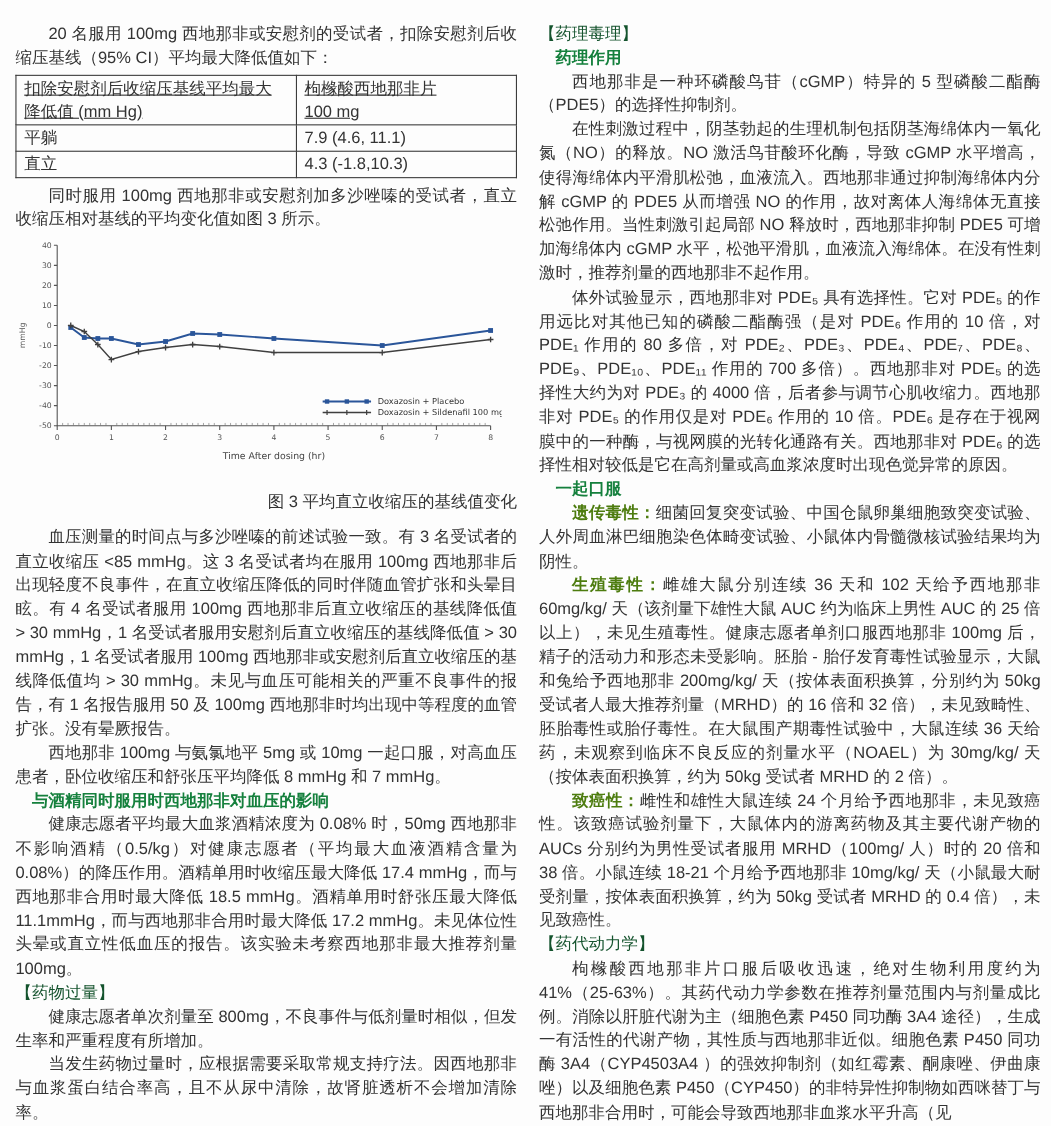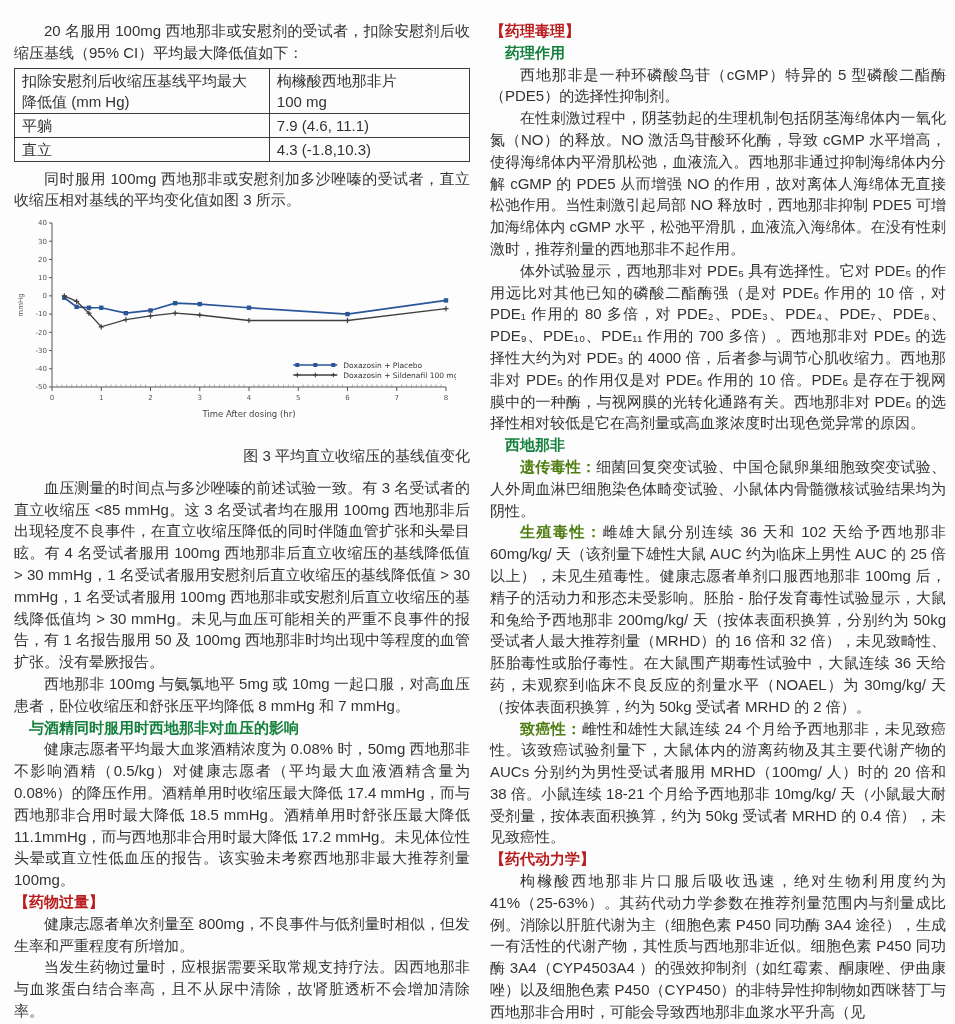--- a/index.html
+++ b/index.html
@@ -6,29 +6,29 @@
   body{
     width:955px;height:1024px;
     font-family:"Liberation Sans","DejaVu Sans",sans-serif;
     color:#333;overflow:hidden;
   }
   .page{display:flex;gap:20px;padding:20px 12px 0 14px;box-sizing:border-box;width:955px;}
   .col{width:456px;flex:0 0 456px;font-size:15px;line-height:21.8px;text-align:justify;}
   p{margin:0;}
   .indent{text-indent:2em;}
   .subhead{font-weight:bold;text-indent:1em;color:#15803d;}
-  .section{font-weight:bold;text-indent:0;color:#b91c1c;}
+  .section{font-weight:normal;text-indent:0;color:#14532d;}
   b{color:#4d7c0f;}
   
   table.bp{border-collapse:collapse;width:100%;margin:4px 0 6px 0;table-layout:fixed;}
   table.bp th,table.bp td{
     border:1.2px solid #3c3c3c;padding:1px 7px;font-weight:normal;
     text-align:left;font-size:15px;line-height:21px;vertical-align:top;
   }
-  table.bp th{white-space:pre-line;}
+  table.bp th{white-space:pre-line;text-decoration:underline;}
   table.bp col.c1{width:56%;}
   
   .figure-block{margin:4px 0 2px 0;}
   .figure-caption{text-align:right;text-indent:0;margin:6px 0 10px 0;}
   svg text{font-family:"DejaVu Sans","Liberation Sans",sans-serif;}
 </style>
 </head>
 <body>
 
 <div class="page">
@@ -241,21 +241,21 @@
     <p class="indent">当发生药物过量时，应根据需要采取常规支持疗法。因西地那非与血浆蛋白结合率高，且不从尿中清除，故肾脏透析不会增加清除率。</p>
   </div>
 
   <div class="col">
     <p class="section">【药理毒理】</p>
     <p class="subhead">药理作用</p>
     <p class="indent">西地那非是一种环磷酸鸟苷（cGMP）特异的 5 型磷酸二酯酶（PDE5）的选择性抑制剂。</p>
     <p class="indent">在性刺激过程中，阴茎勃起的生理机制包括阴茎海绵体内一氧化氮（NO）的释放。NO 激活鸟苷酸环化酶，导致 cGMP 水平增高，使得海绵体内平滑肌松弛，血液流入。西地那非通过抑制海绵体内分解 cGMP 的 PDE5 从而增强 NO 的作用，故对离体人海绵体无直接松弛作用。当性刺激引起局部 NO 释放时，西地那非抑制 PDE5 可增加海绵体内 cGMP 水平，松弛平滑肌，血液流入海绵体。在没有性刺激时，推荐剂量的西地那非不起作用。</p>
     <p class="indent">体外试验显示，西地那非对 PDE₅ 具有选择性。它对 PDE₅ 的作用远比对其他已知的磷酸二酯酶强（是对 PDE₆ 作用的 10 倍，对 PDE₁ 作用的 80 多倍，对 PDE₂、PDE₃、PDE₄、PDE₇、PDE₈、PDE₉、PDE₁₀、PDE₁₁ 作用的 700 多倍）。西地那非对 PDE₅ 的选择性大约为对 PDE₃ 的 4000 倍，后者参与调节心肌收缩力。西地那非对 PDE₅ 的作用仅是对 PDE₆ 作用的 10 倍。PDE₆ 是存在于视网膜中的一种酶，与视网膜的光转化通路有关。西地那非对 PDE₆ 的选择性相对较低是它在高剂量或高血浆浓度时出现色觉异常的原因。</p>
 
-    <p class="subhead">西地那非</p>
+    <p class="subhead">一起口服</p>
     <p class="indent"><b>遗传毒性：</b><span>细菌回复突变试验、中国仓鼠卵巢细胞致突变试验、人外周血淋巴细胞染色体畸变试验、小鼠体内骨髓微核试验结果均为阴性。</span></p>
     <p class="indent"><b>生殖毒性：</b><span>雌雄大鼠分别连续 36 天和 102 天给予西地那非 60mg/kg/ 天（该剂量下雄性大鼠 AUC 约为临床上男性 AUC 的 25 倍以上），未见生殖毒性。健康志愿者单剂口服西地那非 100mg 后，精子的活动力和形态未受影响。胚胎 - 胎仔发育毒性试验显示，大鼠和兔给予西地那非 200mg/kg/ 天（按体表面积换算，分别约为 50kg 受试者人最大推荐剂量（MRHD）的 16 倍和 32 倍），未见致畸性、胚胎毒性或胎仔毒性。在大鼠围产期毒性试验中，大鼠连续 36 天给药，未观察到临床不良反应的剂量水平（NOAEL）为 30mg/kg/ 天（按体表面积换算，约为 50kg 受试者 MRHD 的 2 倍）。</span></p>
     <p class="indent"><b>致癌性：</b><span>雌性和雄性大鼠连续 24 个月给予西地那非，未见致癌性。该致癌试验剂量下，大鼠体内的游离药物及其主要代谢产物的 AUCs 分别约为男性受试者服用 MRHD（100mg/ 人）时的 20 倍和 38 倍。小鼠连续 18-21 个月给予西地那非 10mg/kg/ 天（小鼠最大耐受剂量，按体表面积换算，约为 50kg 受试者 MRHD 的 0.4 倍），未见致癌性。</span></p>
 
     <p class="section">【药代动力学】</p>
     <p class="indent"><span>枸橼酸西地那非片口服后吸收迅速，绝对生物利用度约为 41%（25-63%）。其药代动力学参数在推荐剂量范围内与剂量成比例。消除以肝脏代谢为主（细胞色素 P450 同功酶 3A4 途径），生成一有活性的代谢产物，其性质与西地那非近似。细胞色素 P450 同功酶 3A4（CYP4503A4 ）的强效抑制剂（如红霉素、酮康唑、伊曲康唑）以及细胞色素 P450（CYP450）的非特异性抑制物如西咪替丁与西地那非合用时，可能会导致西地那非血浆水平升高（见</span></p>
 
   </div>
 </div>
 

